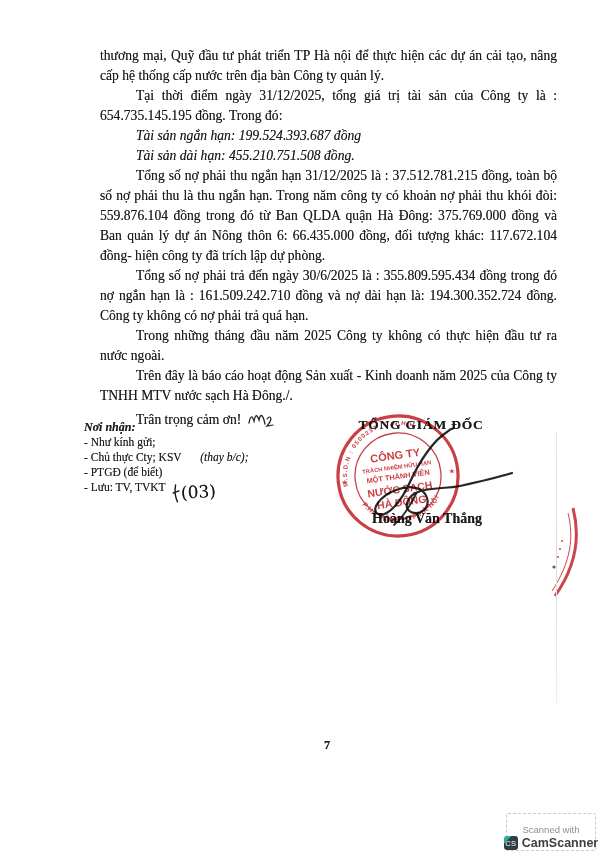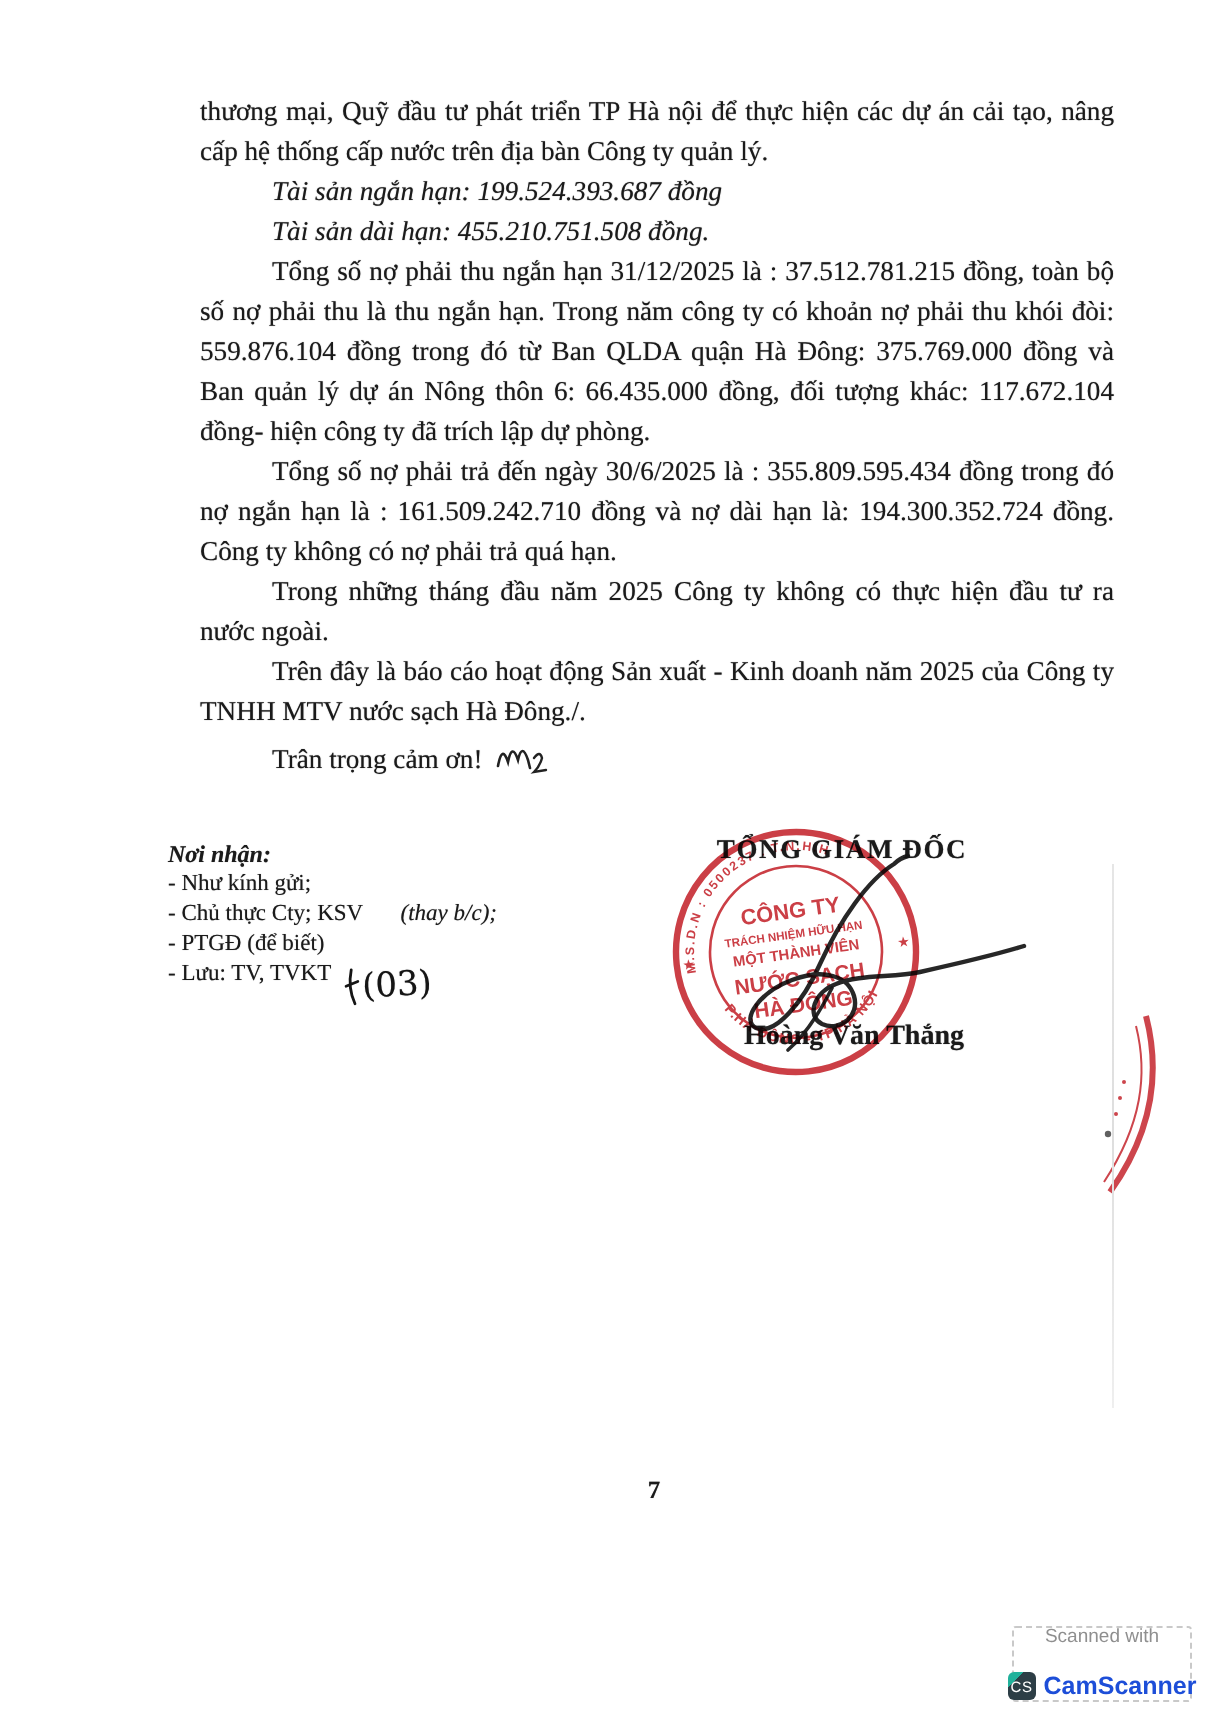--- a/index.html
+++ b/index.html
@@ -60,40 +60,41 @@
 
   .page-number {
     position:absolute; top:738px; left:308px; width:38px; text-align:center;
     font-size:12.5px; font-weight:bold; text-shadow:0 0 .4px rgba(0,0,0,.5);
   }
 
   
   .cs-badge {
     position:absolute; top:813px; left:506px; width:88px; height:36px;
     border:1px dashed #c9c9c9; border-radius:2px; background:#fff;
-    display:flex; flex-direction:column; align-items:center; justify-content:space-between;
+    display:flex; flex-direction:column; align-items:center; justify-content:flex-end;
     font-family:"Liberation Sans","DejaVu Sans",sans-serif; gap:1px;
   }
   .cs-badge .scanned { font-size:9.5px; color:#8f8f8f; line-height:10px; }
   .cs-row { display:flex; align-items:center; gap:4px; }
   .cs-logo {
     width:14px; height:14px; border-radius:3px; background:#2d3e46;
     color:#fff; font-size:7.5px; font-weight:normal; display:flex;
     align-items:center; justify-content:center; letter-spacing:.3px;
     background:linear-gradient(135deg,#21b19b 0%,#21b19b 28%,#2d3e46 28%);
   }
-  .cs-brand { font-size:12.5px; font-weight:bold; color:#1d4ed8; line-height:13px; }
+  .cs-brand { font-size:12.5px; font-weight:bold; color:#404040; line-height:13px; }
 </style>
 </head>
 <body>
 
 <div class="page">
 
   <div class="body-text">
     <p class="no-indent">thương mại, Quỹ đầu tư phát triển TP Hà nội để thực hiện các dự án cải tạo, nâng cấp hệ thống cấp nước trên địa bàn Công ty quản lý.</p>
+    <p>Tại thời điểm ngày 31/12/2025, tổng giá trị tài sản của Công ty là : 654.735.145.195 đồng. Trong đó:</p>
     <div class="stat-line">Tài sản ngắn hạn: 199.524.393.687 đồng</div>
     <div class="stat-line">Tài sản dài hạn: 455.210.751.508 đồng.</div>
     <p>Tổng số nợ phải thu ngắn hạn 31/12/2025 là : 37.512.781.215 đồng, toàn bộ số nợ phải thu là thu ngắn hạn. Trong năm công ty có khoản nợ phải thu khói đòi: 559.876.104 đồng trong đó từ Ban QLDA quận Hà Đông: 375.769.000 đồng và Ban quản lý dự án Nông thôn 6: 66.435.000 đồng, đối tượng khác: 117.672.104 đồng- hiện công ty đã trích lập dự phòng.</p>
     <p>Tổng số nợ phải trả đến ngày 30/6/2025 là : 355.809.595.434 đồng trong đó nợ ngắn hạn là : 161.509.242.710 đồng và nợ dài hạn là: 194.300.352.724 đồng. Công ty không có nợ phải trả quá hạn.</p>
     <p>Trong những tháng đầu năm 2025 Công ty không có thực hiện đầu tư ra nước ngoài.</p>
     <p>Trên đây là báo cáo hoạt động Sản xuất - Kinh doanh năm 2025 của Công ty TNHH MTV nước sạch Hà Đông./.</p>
     <div class="closing-line">
       <span>Trân trọng cảm ơn!</span><svg class="squiggle" width="34" height="22" viewBox="0 0 34 22">
         <path d="M2,15 Q4,4 7,13 Q9,3 12,12 Q14,3 17,12 L18,16" fill="none" stroke="#222" stroke-width="1.3" stroke-linecap="round"></path>
         <path d="M20,11 q3,-4 4,0 q-1,4 -4,7 l6,-1" fill="none" stroke="#222" stroke-width="1.2" stroke-linecap="round"></path>

